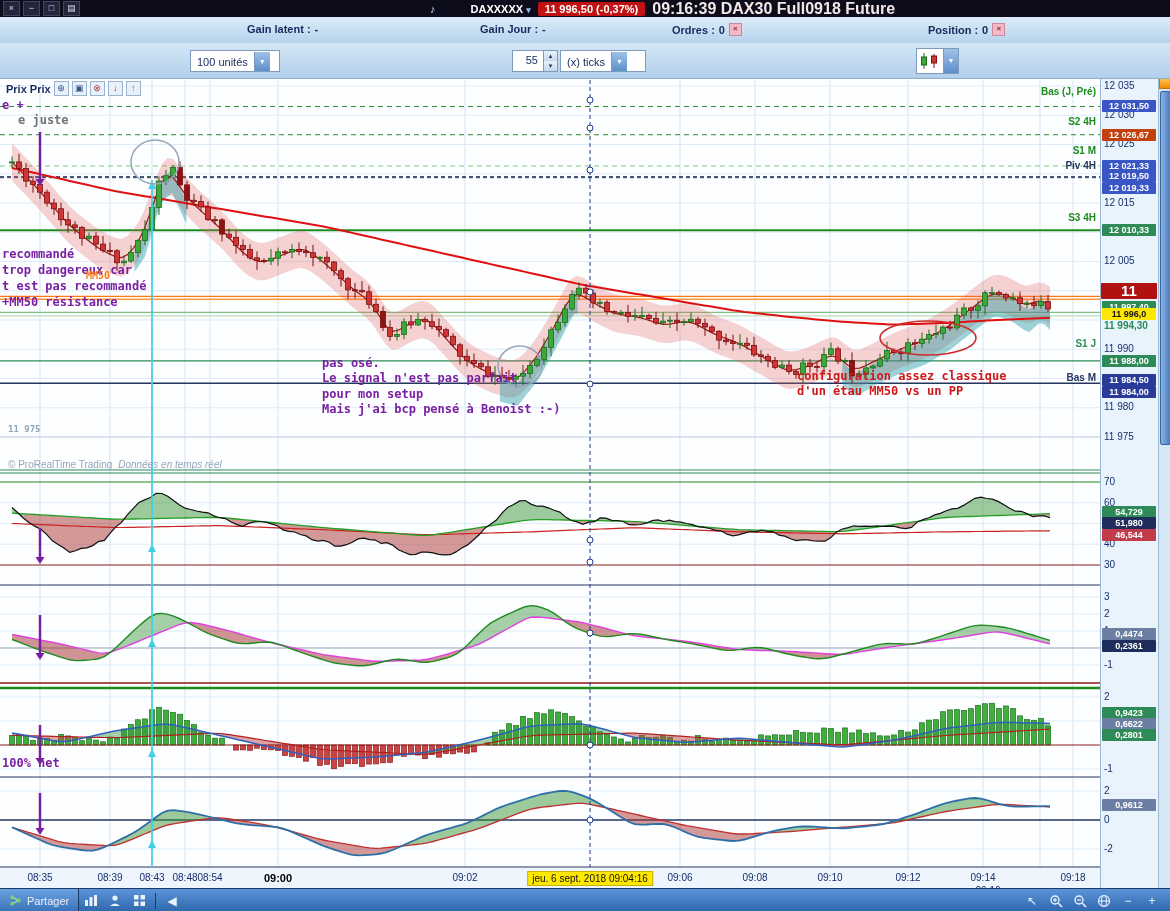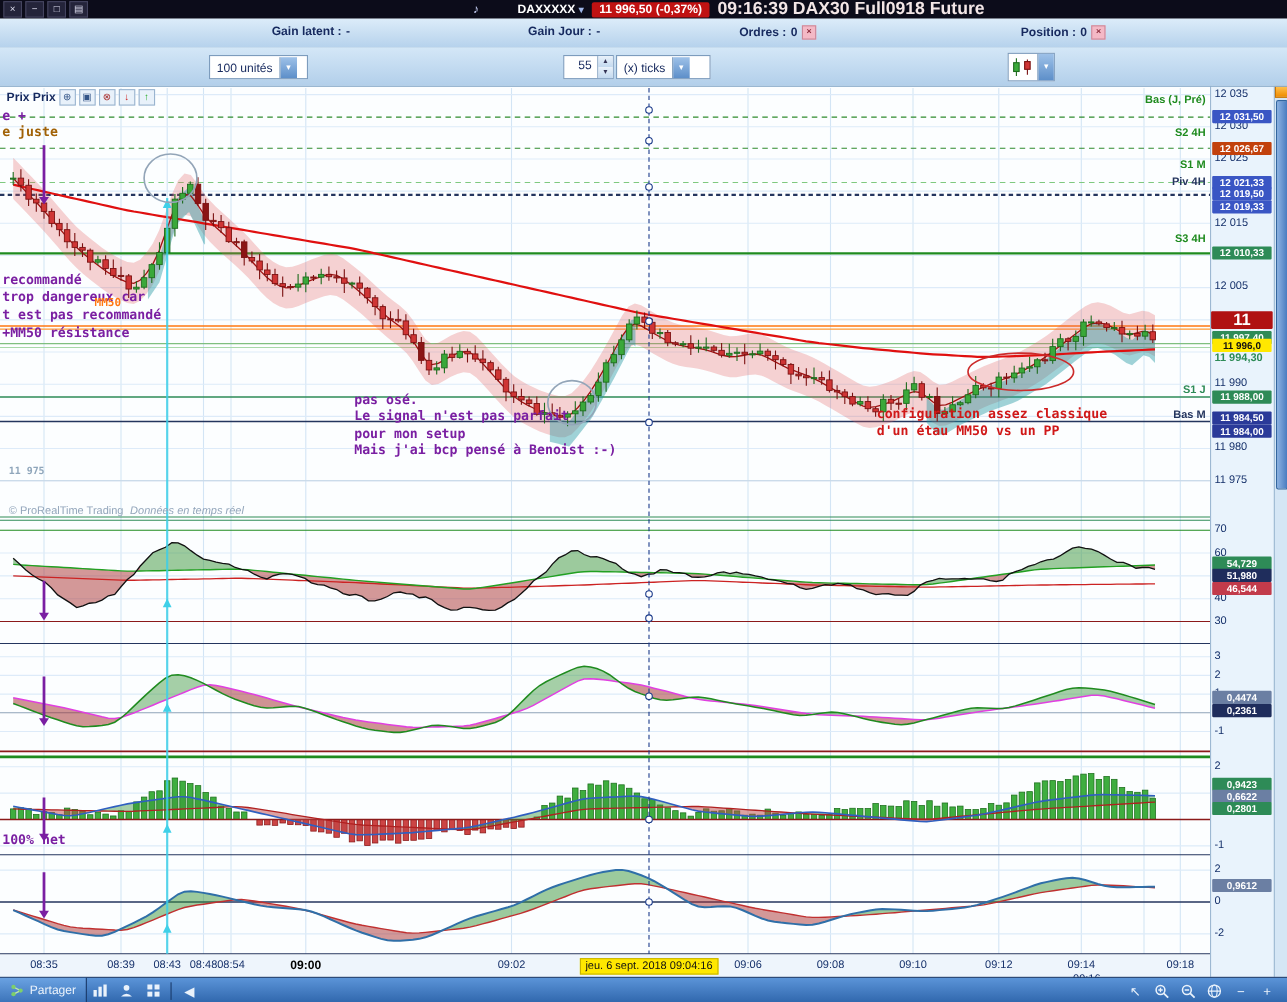--- a/index.html
+++ b/index.html
@@ -831,26 +831,26 @@
       <div class="p-badge" style="top: 707px; background: rgb(46, 139, 87);">0,9423</div>
       <div class="p-badge" style="top: 718px; background: rgb(107, 127, 163);">0,6622</div>
       <div class="p-badge" style="top: 729px; background: rgb(46, 139, 87);">0,2801</div>
       <div class="p-badge" style="top: 799px; background: rgb(107, 127, 163);">0,9612</div>
       <div class="p-label" style="top: 320px; color: rgb(46, 139, 87); font-weight: bold;">11 994,30</div>
       <div class="lvl-label" style="top: 86px; color: rgb(31, 139, 31);">Bas (J, Pré)</div>
       <div class="lvl-label" style="top: 116px; color: rgb(31, 139, 31);">S2 4H</div>
       <div class="lvl-label" style="top: 145px; color: rgb(31, 139, 31);">S1 M</div>
       <div class="lvl-label" style="top: 160px; color: rgb(36, 53, 94);">Piv 4H</div>
       <div class="lvl-label" style="top: 212px; color: rgb(31, 139, 31);">S3 4H</div>
-      <div class="lvl-label" style="top: 349px; color: rgb(46, 139, 87);">S1 J</div>
+      <div class="lvl-label" style="top: 338px; color: rgb(46, 139, 87);">S1 J</div>
       <div class="lvl-label" style="top: 372px; color: rgb(36, 53, 94);">Bas M</div>
     </div>
   <div class="layer" id="anno-layer">
       <div class="anno" style="left: 2px; top: 98px; color: rgb(122, 31, 162);">e +</div>
-      <div class="anno" style="left: 2px; top: 113px; color: #a16207;">e juste</div>
+      <div class="anno" style="left: 18px; top: 113px; color: #737373;">e juste</div>
       <div class="anno" style="left: 2px; top: 247px; color: rgb(122, 31, 162);">recommandé</div>
       <div class="anno" style="left: 2px; top: 263px; color: rgb(122, 31, 162);">trop dangereux car</div>
       <div class="anno" style="left: 2px; top: 279px; color: rgb(122, 31, 162);">t est pas recommandé</div>
       <div class="anno" style="left: 2px; top: 295px; color: rgb(122, 31, 162);">+MM50 résistance</div>
       <div class="anno" style="left: 86px; top: 270px; color: rgb(255, 119, 17); font-size: 10px;">MM50</div>
       <div class="anno" style="left: 322px; top: 356px; color: rgb(122, 31, 162);">pas osé.</div>
       <div class="anno" style="left: 322px; top: 371px; color: rgb(122, 31, 162);">Le signal n'est pas parfait</div>
       <div class="anno" style="left: 322px; top: 387px; color: rgb(122, 31, 162);">pour mon setup</div>
       <div class="anno" style="left: 322px; top: 402px; color: rgb(122, 31, 162);">Mais j'ai bcp pensé à Benoist :-)</div>
       <div class="anno" style="left: 797px; top: 369px; color: rgb(208, 24, 24);">configuration assez classique</div>

